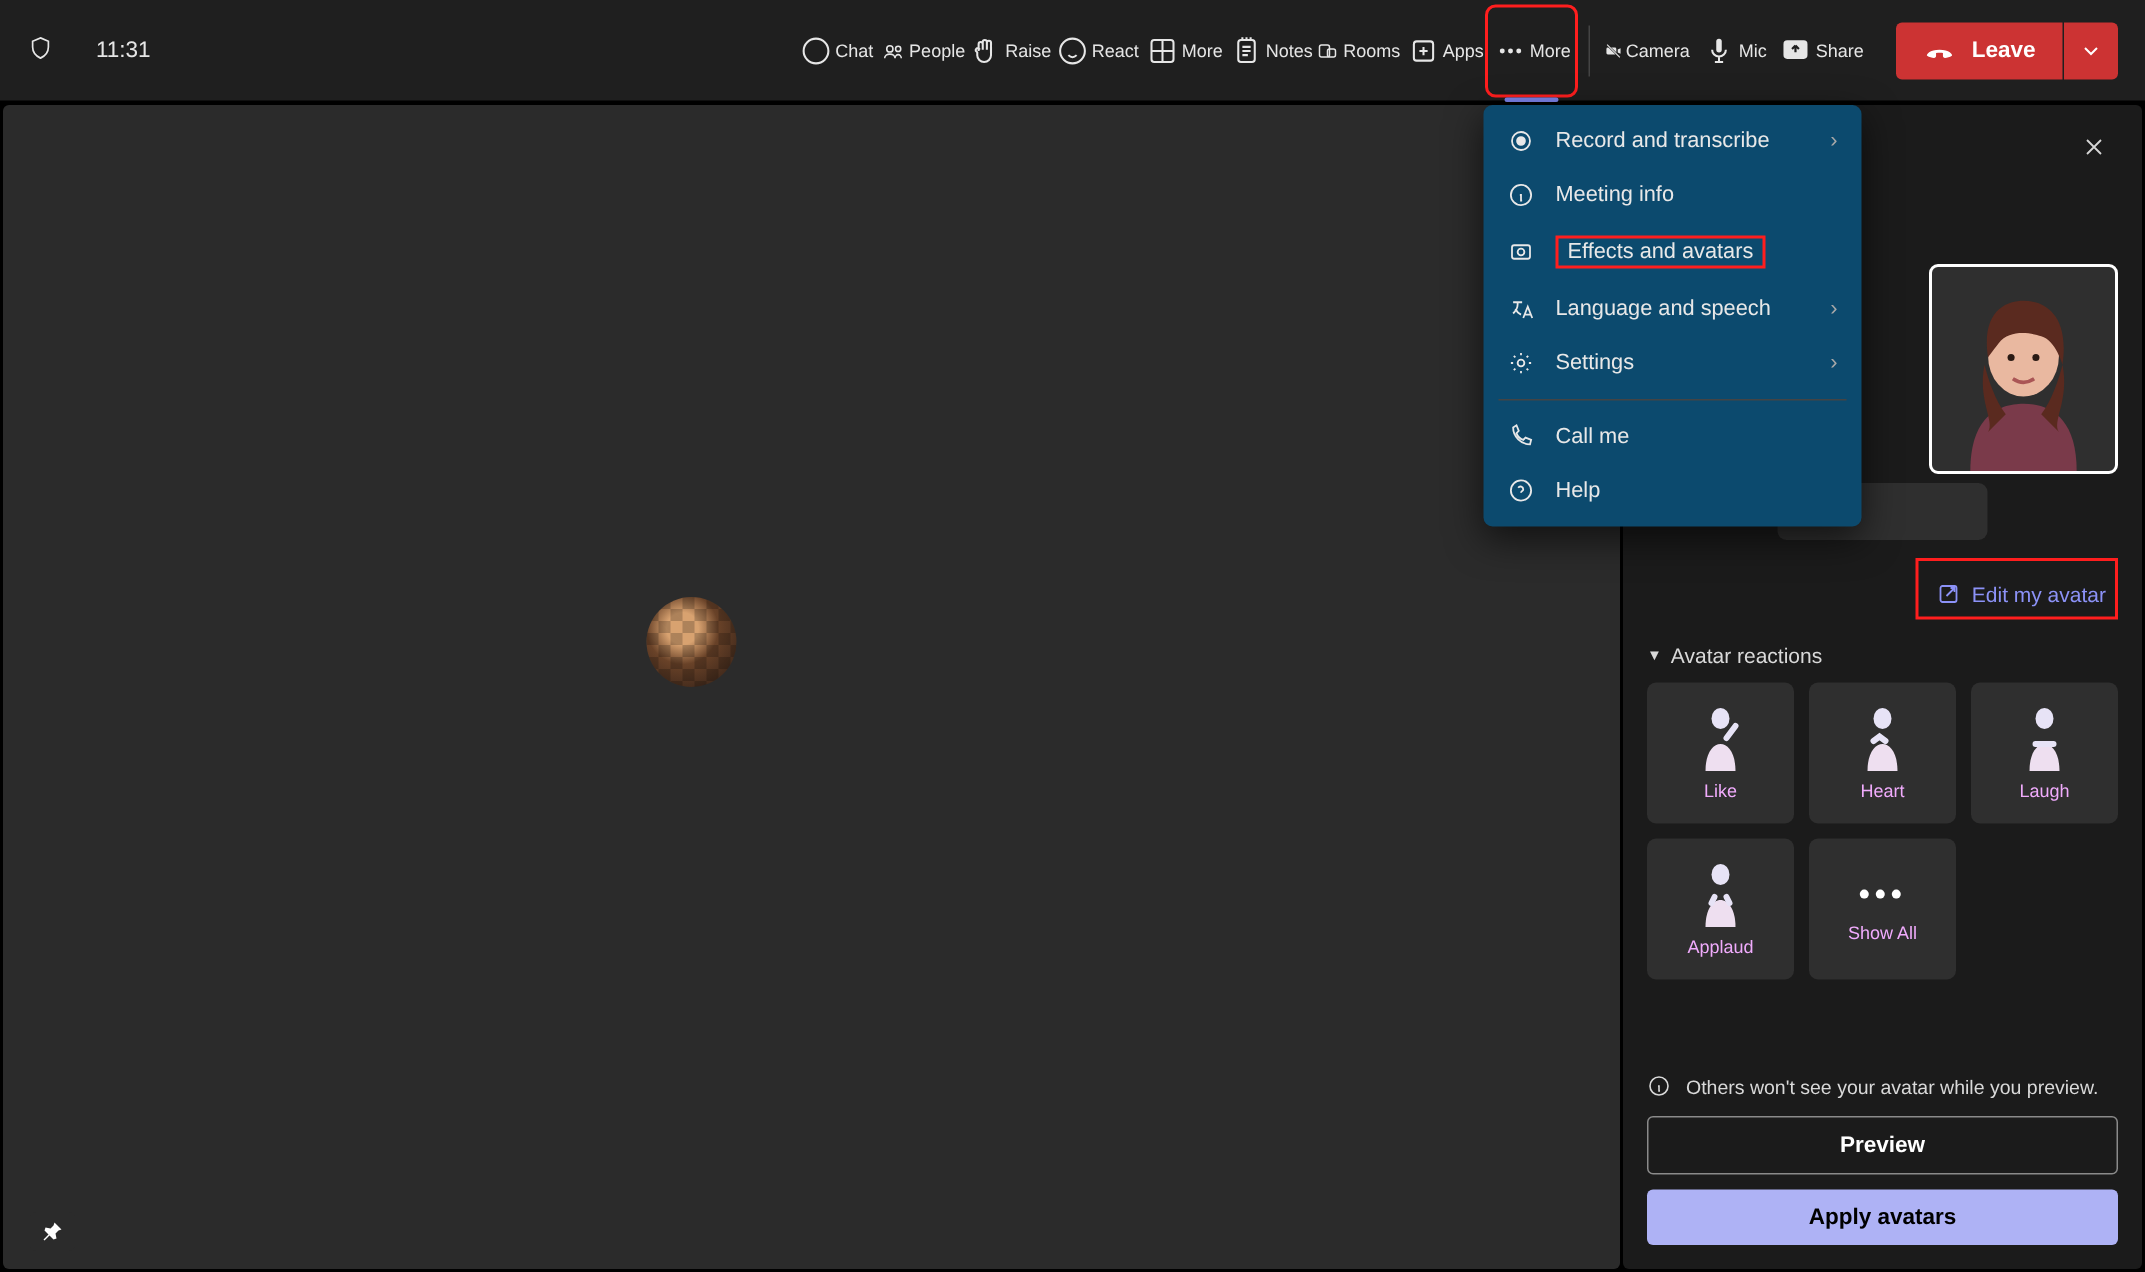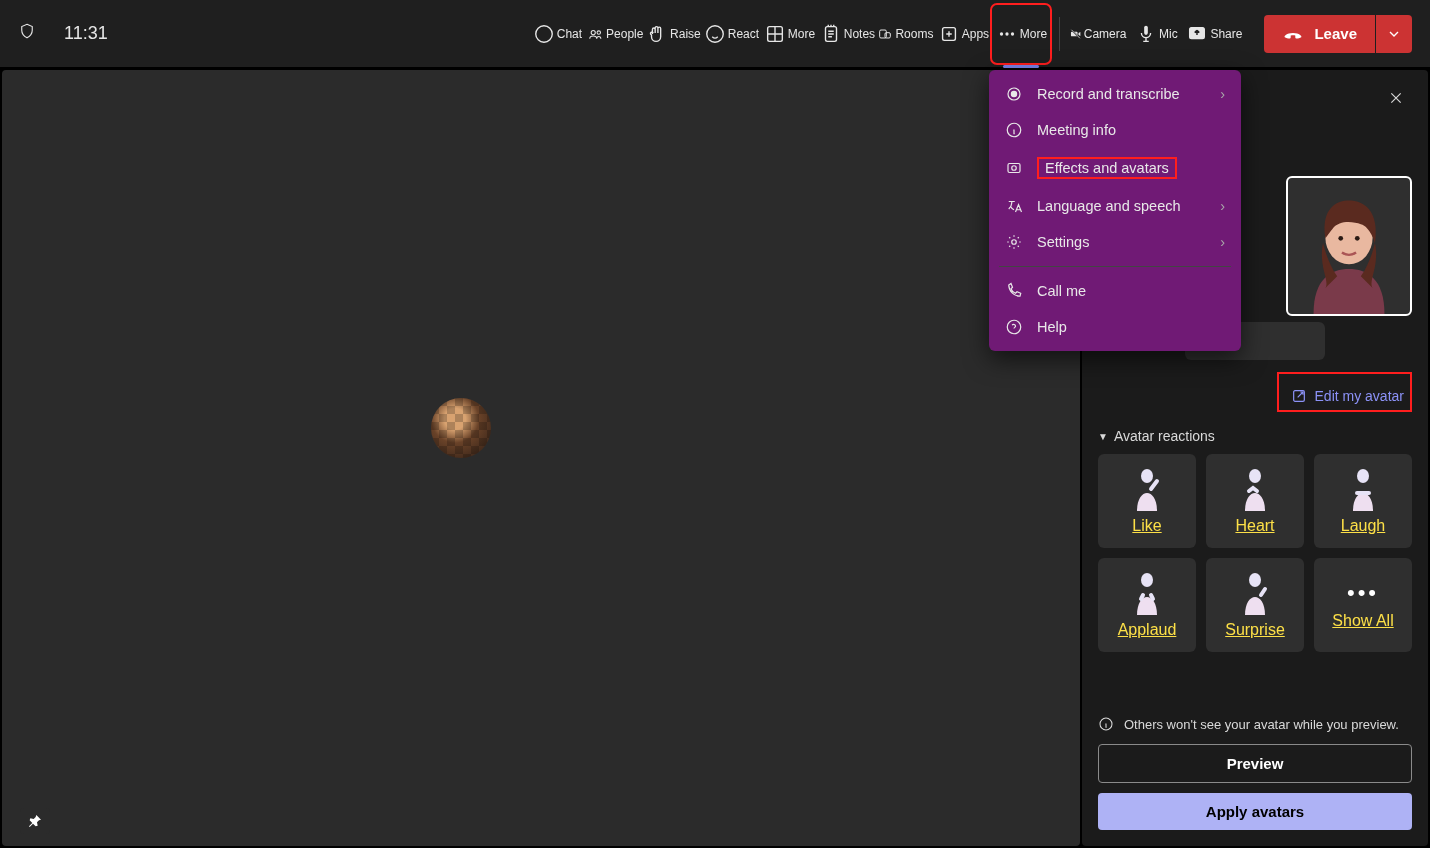--- a/index.html
+++ b/index.html
@@ -1,20 +1,20 @@
 <!DOCTYPE html>
 <html><head>
   <meta charset="utf-8">
   <style>
     * { box-sizing: border-box; margin: 0; padding: 0; font-family: "Segoe UI", Arial, sans-serif; }
     body { width: 1430px; height: 848px; background: #000; color: #fff; overflow: hidden; position: relative; }
     .app { width: 100%; height: 100%; display: flex; flex-direction: column; background:#000;}
     
     .topbar { height: 68px; display:flex; align-items:center; justify-content:space-between; padding:0 18px; background:#1f1f1f; border-bottom:1px solid #000;}
-    .topleft { display:flex; align-items:center; gap:28px; color:#e6e6e6; font-size:18px;}
+    .topleft { display:flex; align-items:center; gap:28px; color:#e6e6e6; font-size:15px;}
     .topleft .shield { width:18px; height:22px; }
     .toolbar { display:flex; align-items:center; gap:2px; }
     .tbtn { display:flex; flex-direction:row; align-items:center; justify-content:center; width:56px; height:56px; gap:2px; color:#e6e6e6; font-size:12px; cursor:pointer; border-radius:4px; position:relative;}
     .tbtn.active::after{ content:""; position:absolute; bottom:-6px; left:10px; right:10px; height:3px; background:#7b83eb; border-radius:2px;}
     .tbtn svg { width:22px; height:22px; }
     .vsep { width:1px; height:34px; background:#444; margin:0 8px; }
     .leave-wrap { display:flex; align-items:center; }
     .leave-btn { display:flex; align-items:center; gap:10px; background:#cc3333; padding:8px 18px; border-radius:4px 0 0 4px; font-size:15px; font-weight:600; cursor:pointer;}
     .leave-btn svg{ width:22px; height:22px;}
     .leave-caret { background:#cc3333; width:36px; height:38px; display:flex; align-items:center; justify-content:center; border-radius:0 4px 4px 0; margin-left:1px; cursor:pointer;}
@@ -42,29 +42,29 @@
     .avatar-card.large{ width:126px; border:2px solid #fff; margin-left:auto; display:flex; align-items:flex-end; justify-content:center; overflow:hidden;}
     .avatar-card.large svg{ width:120px; height:130px;}
     .avatar-card.cut{ height:38px; width:140px; margin:6px auto 0;}
     .scroll-top-space{ height:50px;}
     .edit-link{ display:inline-flex; align-items:center; gap:8px; color:#8c92f7; font-size:14px; margin:12px 0 0 6px; padding:2px 2px; cursor:pointer;}
     .section-head{ display:flex; align-items:center; gap:6px; color:#d9d9d9; font-size:14px; margin:16px 0 10px;}
     .section-head .caret{ font-size:10px; }
     .react-grid{ display:grid; grid-template-columns:repeat(3,1fr); gap:10px;}
     .react-tile{ height:94px; background:#2f2f2f; border-radius:6px; display:flex; flex-direction:column; align-items:center; justify-content:center; gap:6px; cursor:pointer;}
     .react-tile .figure{ width:40px; height:44px; }
-    .react-tile .label{ font-size:16px; color:#fde047;text-decoration:underline;}
+    .react-tile .label{ font-size:12px; color:#f0abfc;}
     .tile-dots{ font-size:22px; letter-spacing:3px; color:#fff;}
     .panel-footer{ padding:12px 16px 16px; }
     .info-line{ display:flex; align-items:flex-end; gap:10px; font-size:13px; color:#d9d9d9; margin-bottom:12px;}
     .f-btn { width:100%; padding:10px; border-radius:4px; font-size:15px; font-weight:600; text-align:center; cursor:pointer; }
     .f-outline{ background:transparent; border:1px solid #8a8a8a; color:#fff; margin-bottom:10px;}
     .f-primary{ background:#aeb2f5; color:#000000; border:none;}
     
-    .dropdown{ position:absolute; top:70px; left:989px; width:252px; background:#701a75; border-radius:6px; box-shadow:0 8px 24px rgba(0,0,0,.6); padding:6px 0; z-index:10;}
+    .dropdown{ position:absolute; top:70px; left:989px; width:252px; background:#0c4a6e; border-radius:6px; box-shadow:0 8px 24px rgba(0,0,0,.6); padding:6px 0; z-index:10;}
     .d-item{ display:flex; align-items:center; gap:14px; padding:9px 16px; font-size:14.5px; color:#e8e8e8; cursor:pointer;}
     .d-item .chev{ margin-left:auto; color:#a8a8a8;}
     .d-item .ico{ width:18px; height:18px; flex:0 0 18px;}
     .d-sep{ height:1px; background:#444; margin:6px 10px;}
     
     .hl-red{ outline:2.5px solid #ff1e1e; outline-offset:1px;}
     .hl-red-box{ border:2.5px solid #ff1e1e; padding:0 4px 2px; }
     .hl-inline{ display:inline-block; padding:1px 6px;}
     
     .figure svg{ width:40px; height:44px;}
@@ -267,28 +267,20 @@
           </div>
           <div class="react-tile">
             <span class="figure"><svg viewBox="0 0 40 44">
                   <ellipse cx="20" cy="9" rx="6" ry="7" fill="#e7e3f6"></ellipse>
                   <path d="M10 44c0-12 5-18 10-18s10 6 10 18" fill="#eedff0"></path>
                   <path d="M16 24l-2 4M24 24l2 4" stroke="#e7e3f6" stroke-width="4" stroke-linecap="round"></path>
                 </svg></span>
             <span class="label">Applaud</span>
           </div>
           <div class="react-tile">
-            <span class="figure"><svg viewBox="0 0 40 44">
-                  <ellipse cx="20" cy="9" rx="6" ry="7" fill="#e7e3f6"></ellipse>
-                  <path d="M10 44c0-12 5-18 10-18s10 6 10 18" fill="#eedff0"></path>
-                  <path d="M26 24l4-6" stroke="#e7e3f6" stroke-width="4" stroke-linecap="round"></path>
-                </svg></span>
-            <span class="label">Surprise</span>
-          </div>
-          <div class="react-tile">
             <span class="tile-dots">•••</span>
             <span class="label">Show All</span>
           </div>
         </div>
       </div>
       <div class="panel-footer">
         <div class="info-line">
           <svg width="16" height="16" viewBox="0 0 24 24" fill="none" stroke="currentColor" stroke-width="1.6">
               <circle cx="12" cy="12" r="9"></circle>
               <path d="M12 8h.01M11 12h1v5h1"></path>

